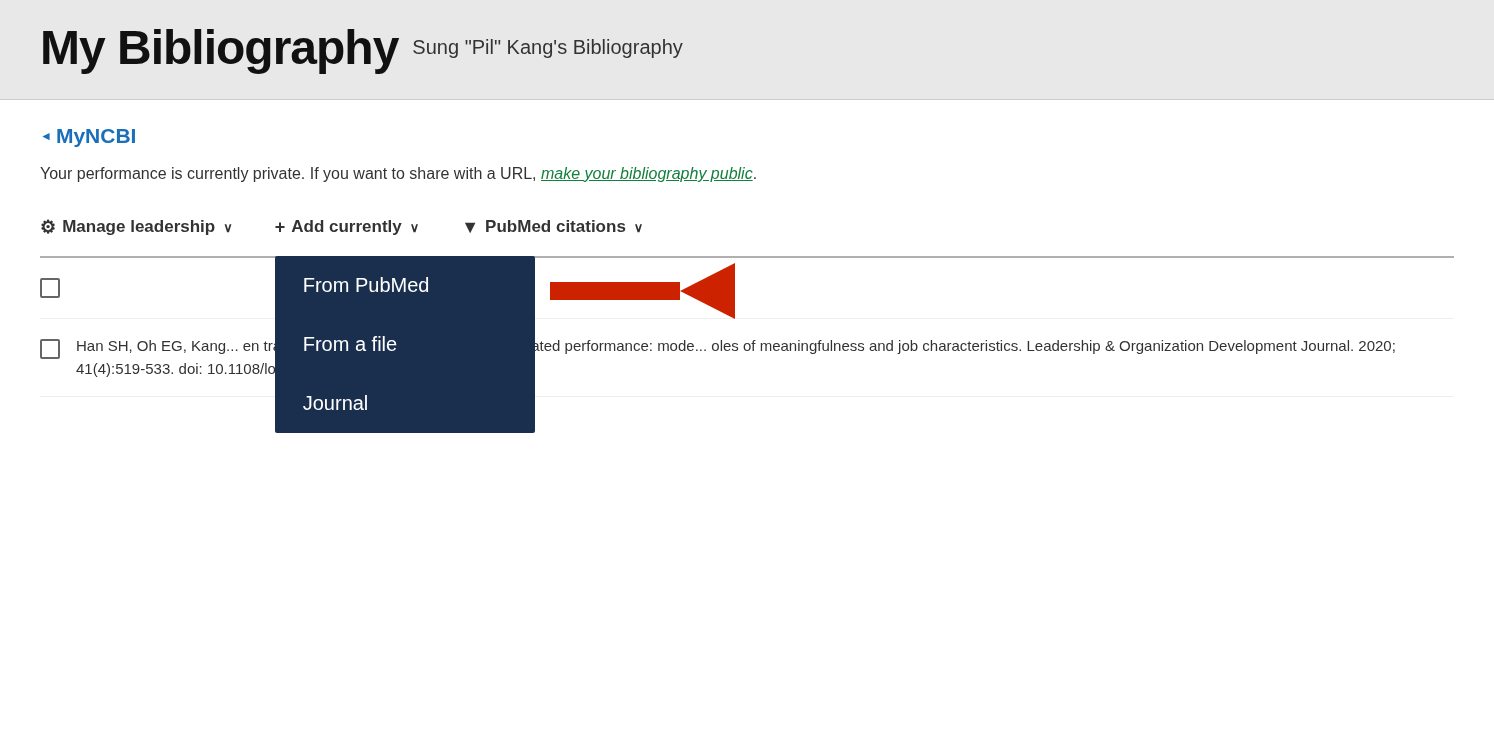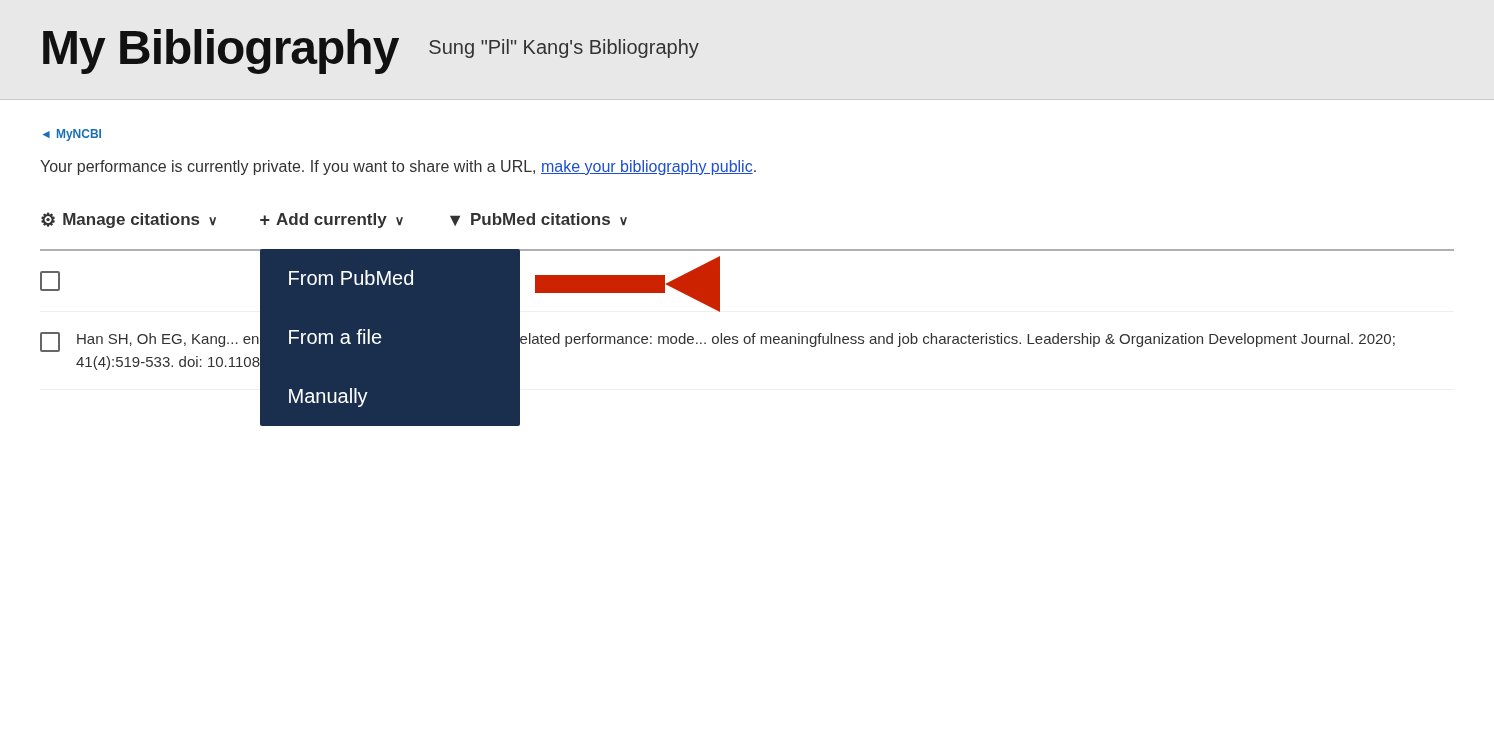--- a/index.html
+++ b/index.html
@@ -15,21 +15,21 @@
       color: #333;
       width: 1494px;
       min-height: 736px;
     }
 
     .header-bar {
       background: #e8e8e8;
       padding: 20px 40px 24px 40px;
       display: flex;
       align-items: center;
-      gap: 30px;
+      gap: 14px;
       border-bottom: 1px solid #ccc;
     }
 
     .header-title {
       font-size: 48px;
       font-weight: 900;
       color: #111;
       letter-spacing: -1px;
     }
 
@@ -38,21 +38,21 @@
       color: #333;
       font-weight: normal;
     }
 
     .main-content {
       padding: 24px 40px 0 40px;
     }
 
     .myncbi-link {
       color: #1a6fba;
-      font-size: 12px;
+      font-size: 21px;
       text-decoration: none;
       font-weight: bold;
       display: inline-flex;
       align-items: center;
       gap: 4px;
       margin-bottom: 14px;
     }
 
     .myncbi-link::before {
       content: '◄';
@@ -60,22 +60,23 @@
     }
 
     .privacy-text {
       font-size: 16px;
       color: #333;
       margin-bottom: 24px;
       line-height: 1.5;
     }
 
     .privacy-link {
-      color: #1d4ed8;
+      color: #15803d;
       text-decoration: underline;
+      font-style: italic;
     }
 
     .toolbar {
       display: flex;
       align-items: center;
       gap: 0;
       margin-bottom: 0;
       position: relative;
       padding-bottom: 12px;
       border-bottom: 2px solid #b0b0b0;
@@ -210,40 +211,40 @@
     <span>MyNCBI</span>
   </a>
 
   <p class="privacy-text">
     <span>Your performance is currently private. If you want to share with a URL, </span><a class="privacy-link" href="#"><span>make your bibliography public</span></a><span>.</span>
   </p>
 
   <div class="toolbar">
     <button class="toolbar-btn">
       <span class="icon">⚙</span>
-      <span>Manage citations</span>
+      <span>Manage leadership</span>
       <span class="chevron">∨</span>
     </button>
 
     <div class="dropdown-wrapper">
       <button class="toolbar-btn add-citations-btn">
         <span class="icon">+</span>
         <span>Add currently</span>
         <span class="chevron">∨</span>
       </button>
 
       <div class="dropdown-menu">
         <button class="dropdown-item">
           <span>From PubMed</span>
         </button>
         <button class="dropdown-item">
           <span>From a file</span>
         </button>
         <button class="dropdown-item">
-          <span>Manually</span>
+          <span>Journal</span>
         </button>
       </div>
 
       <div class="arrow-container">
         <div class="arrow-tail"></div>
         <div class="arrow-head"></div>
       </div>
     </div>
 
     <button class="toolbar-btn">

